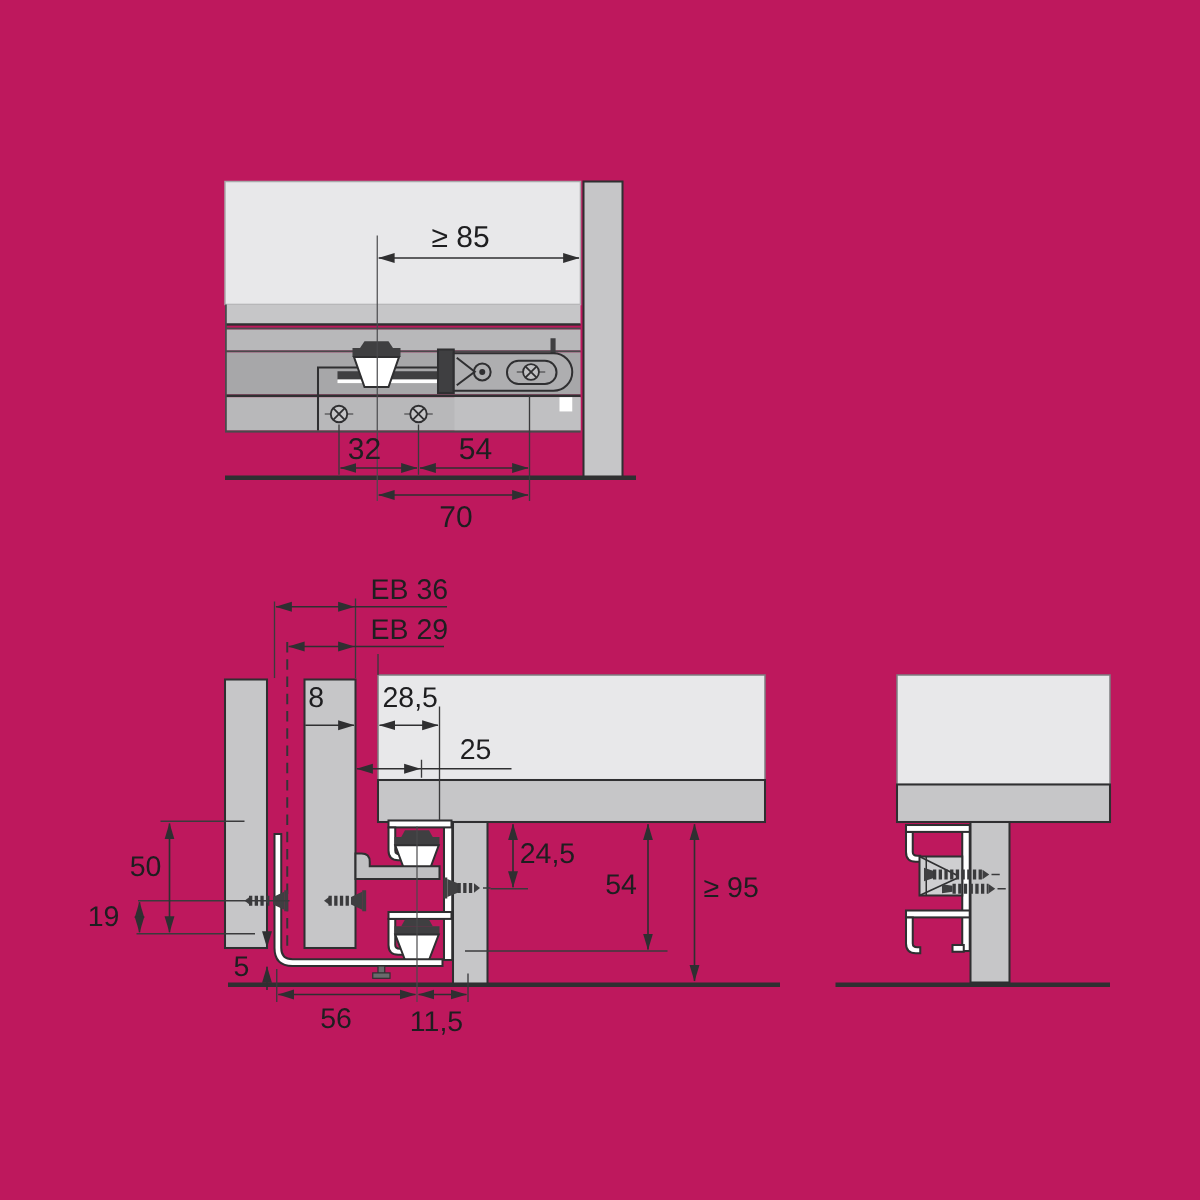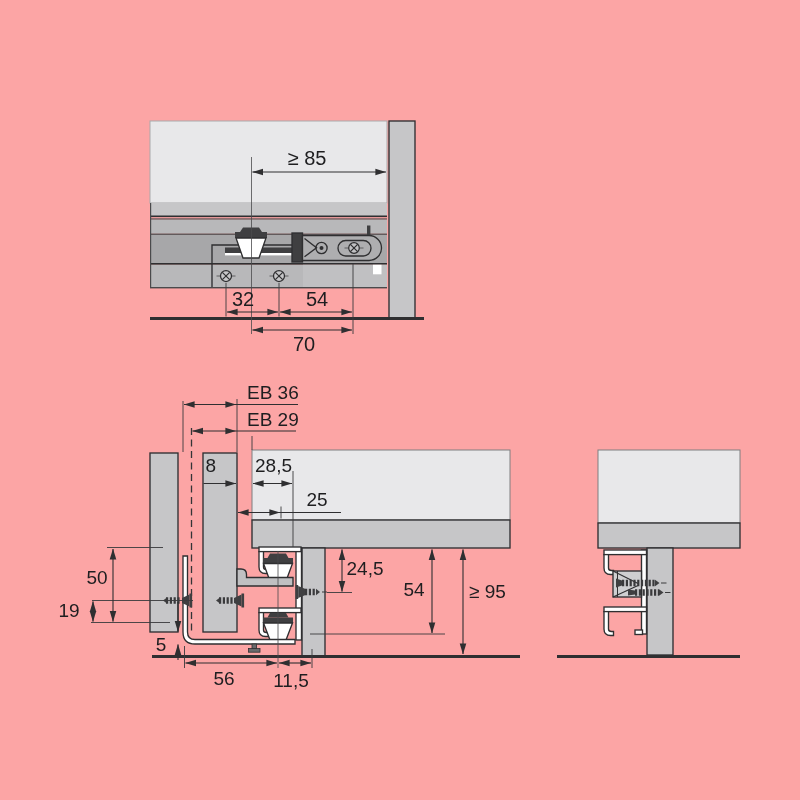--- a/index.html
+++ b/index.html
@@ -1,21 +1,21 @@
 <!DOCTYPE html>
 <html style="--panel_light: #e8e8ea; --panel_mid: #c6c6c8; --strip_gray: #b8b8ba; --rail_gray: #a7a7a9; --plate_gray: #aeaeb0; --outline_dark: #2f2f31; --detail_dark: #3f3f41; --text_dark: #1e1e20; --white: #ffffff;"><head>
 <meta charset="utf-8">
 <style>
   :root{
     --panel_light:#e8e8ea; --panel_mid:#c6c6c8; --strip_gray:#b8b8ba;
     --rail_gray:#a7a7a9; --plate_gray:#aeaeb0; --outline_dark:#2f2f31;
     --detail_dark:#3f3f41; --text_dark:#1e1e20; --white:#ffffff;
   }
   html,body{margin:0;padding:0;background:#fff;}
-  .stage{width:800px;height:800px;background:#fca5a5;position:relative;font-family:"Liberation Sans",sans-serif;}
+  .stage{width:800px;height:800px;background:#be185d;position:relative;font-family:"Liberation Sans",sans-serif;}
   svg{display:block}
   .f-light{fill:var(--panel_light)} .f-mid{fill:var(--panel_mid)}
   .f-strip{fill:var(--strip_gray)} .f-rail{fill:var(--rail_gray)}
   .f-plate{fill:var(--plate_gray)} .f-white{fill:var(--white)}
   .f-dark{fill:var(--detail_dark)} .f-ink{fill:var(--outline_dark)}
   .o{stroke:var(--outline_dark);stroke-width:1.35;fill:none}
   .op{stroke:var(--outline_dark);stroke-width:1.35}
   .dl{stroke:var(--outline_dark);stroke-width:1.1;fill:none}
   .xl{stroke:#3a3a3c;stroke-width:0.9;fill:none}
   .cl{stroke:#4a4a4c;stroke-width:0.8;fill:none}

